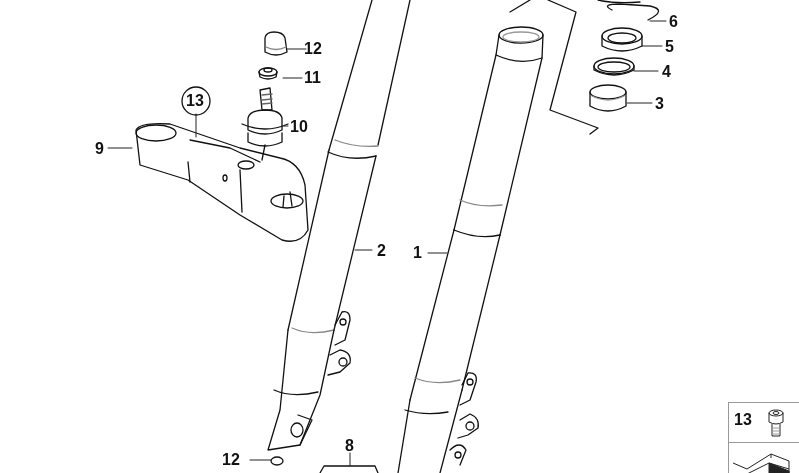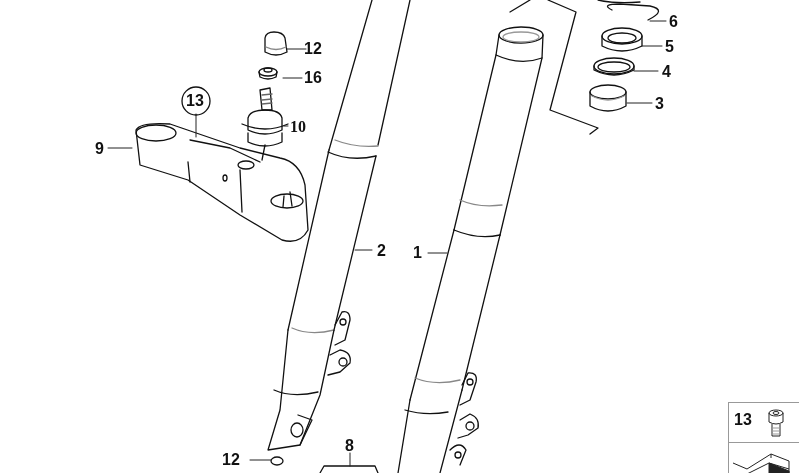--- a/index.html
+++ b/index.html
@@ -129,22 +129,22 @@
 </svg>
 
 <span class="label" style="left:377px;top:243px;">2</span>
 <span class="label" style="left:413px;top:245px;">1</span>
 <span class="label" style="left:655px;top:96px;">3</span>
 <span class="label" style="left:662px;top:64px;">4</span>
 <span class="label" style="left:665px;top:39px;">5</span>
 <span class="label" style="left:669px;top:14px;">6</span>
 <span class="label" style="left:345px;top:438px;">8</span>
 <span class="label" style="left:95px;top:141px;">9</span>
-<span class="label" style="left:290px;top:119px;font-family:Liberation Serif, serif;">10</span>
-<span class="label" style="left:304px;top:70px;">16</span>
+<span class="label" style="left:290px;top:119px;">10</span>
+<span class="label" style="left:304px;top:70px;">11</span>
 <span class="label" style="left:304px;top:41px;">12</span>
 <span class="label" style="left:186px;top:93px;">13</span>
 <span class="label" style="left:222px;top:452px;">12</span>
 
 <div class="legend-box">
   <span class="legend-num">13</span>
   <svg style="position:absolute;left:36px;top:6px;" width="22" height="30" viewBox="0 0 22 30">
     <g fill="none" stroke="#222" stroke-width="1">
       <ellipse cx="11" cy="4" rx="7" ry="3"></ellipse>
       <ellipse cx="11" cy="4" rx="3" ry="1.5"></ellipse>

